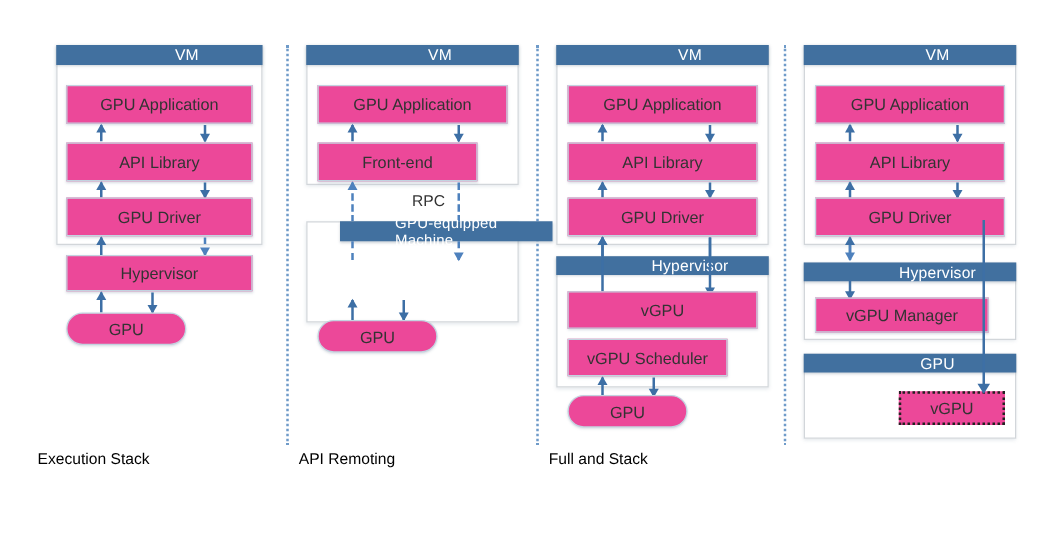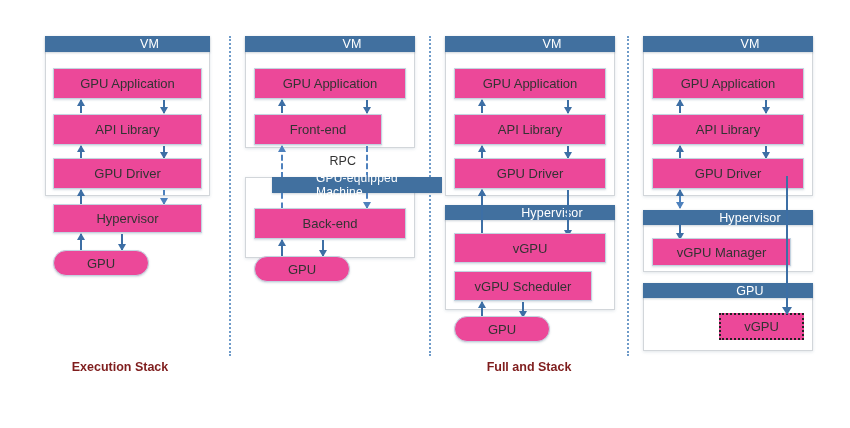--- a/index.html
+++ b/index.html
@@ -36,21 +36,21 @@
   .arr .head.down{bottom:-1px;border-top:7px solid #3d6fa5;}
   .arr .head.up.lt{border-bottom-color:#4e81bd;}
   .arr .head.down.lt{border-top-color:#4e81bd;}
   .arr.thin .shaft{width:1.5px;}
 
   
   .elbow{position:absolute;}
   .elbow .v{position:absolute;width:2px;background:#3d6fa5;}
 
   .rpc{position:absolute;font-size:12.5px;color:#333333;text-align:center;}
-  .caption{position:absolute;font-size:12.5px;color:#7f1d1d;text-align:center;font-weight:bold;}
+  .caption{position:absolute;font-size:12.5px;color:#000000;text-align:left;}
 </style>
 </head>
 <body>
 
 <div id="stage">
 
   <div class="divider" style="left:229px;"></div>
   <div class="divider" style="left:429px;"></div>
   <div class="divider" style="left:627px;"></div>
 
@@ -139,33 +139,33 @@
     <div class="hdr small" style="left:16px;top:177px;width:170px;height:16px;margin-left:27px;">GPU-equipped Machine</div>
 
     <div class="arr thin" style="left:53px;top:193px;height:15px;">
       <div class="shaft dot"></div>
     </div>
     <div class="arr thin" style="left:138px;top:193px;height:15px;">
       <div class="shaft dot"></div>
         <div class="head down lt"></div>
     </div>
 
-    <div class="box" style="left:25px;top:208px;width:152px;height:31px;">Back-end</div>
 
     <div class="arr" style="left:53px;top:240px;height:16px;">
       <div class="shaft"></div>
         <div class="head up"></div>
     </div>
     <div class="arr" style="left:94px;top:240px;height:16px;">
       <div class="shaft"></div>
         <div class="head down"></div>
     </div>
 
     <div class="box round" style="left:25px;top:256px;width:96px;height:26px;">GPU</div>
 
+    <div class="caption" style="left:10px;top:360px;width:180px;">API Remoting</div>
   </div>
 
   <div class="panel" style="left:429px;width:198px;">
 
     <div class="container" style="left:16px;top:36px;width:170px;height:160px;"></div>
     <div class="hdr" style="left:16px;top:36px;width:170px;height:16px;">VM</div>
 
     <div class="box" style="left:25px;top:68px;width:152px;height:31px;">GPU Application</div>
 
     <div class="arr" style="left:53px;top:100px;height:13px;">
@@ -206,21 +206,21 @@
       <div class="shaft"></div>
         <div class="head up"></div>
     </div>
     <div class="arr" style="left:139px;top:190px;height:46px;z-index:5;">
       <div class="shaft"></div>
         <div class="head down"></div>
     </div>
 
     <div class="box" style="left:25px;top:233px;width:152px;height:30px;z-index:6;">vGPU</div>
 
-    <div class="box" style="left:25px;top:271px;width:138px;height:30px;z-index:6;">vGPU Scheduler</div>
+    <div class="box" style="left:25px;top:271px;width:128px;height:30px;z-index:6;">vGPU Scheduler</div>
 
     <div class="arr" style="left:53px;top:302px;height:15px;z-index:7;">
       <div class="shaft"></div>
         <div class="head up"></div>
     </div>
     <div class="arr thin" style="left:94px;top:302px;height:15px;z-index:7;">
       <div class="shaft"></div>
         <div class="head down"></div>
     </div>
 

